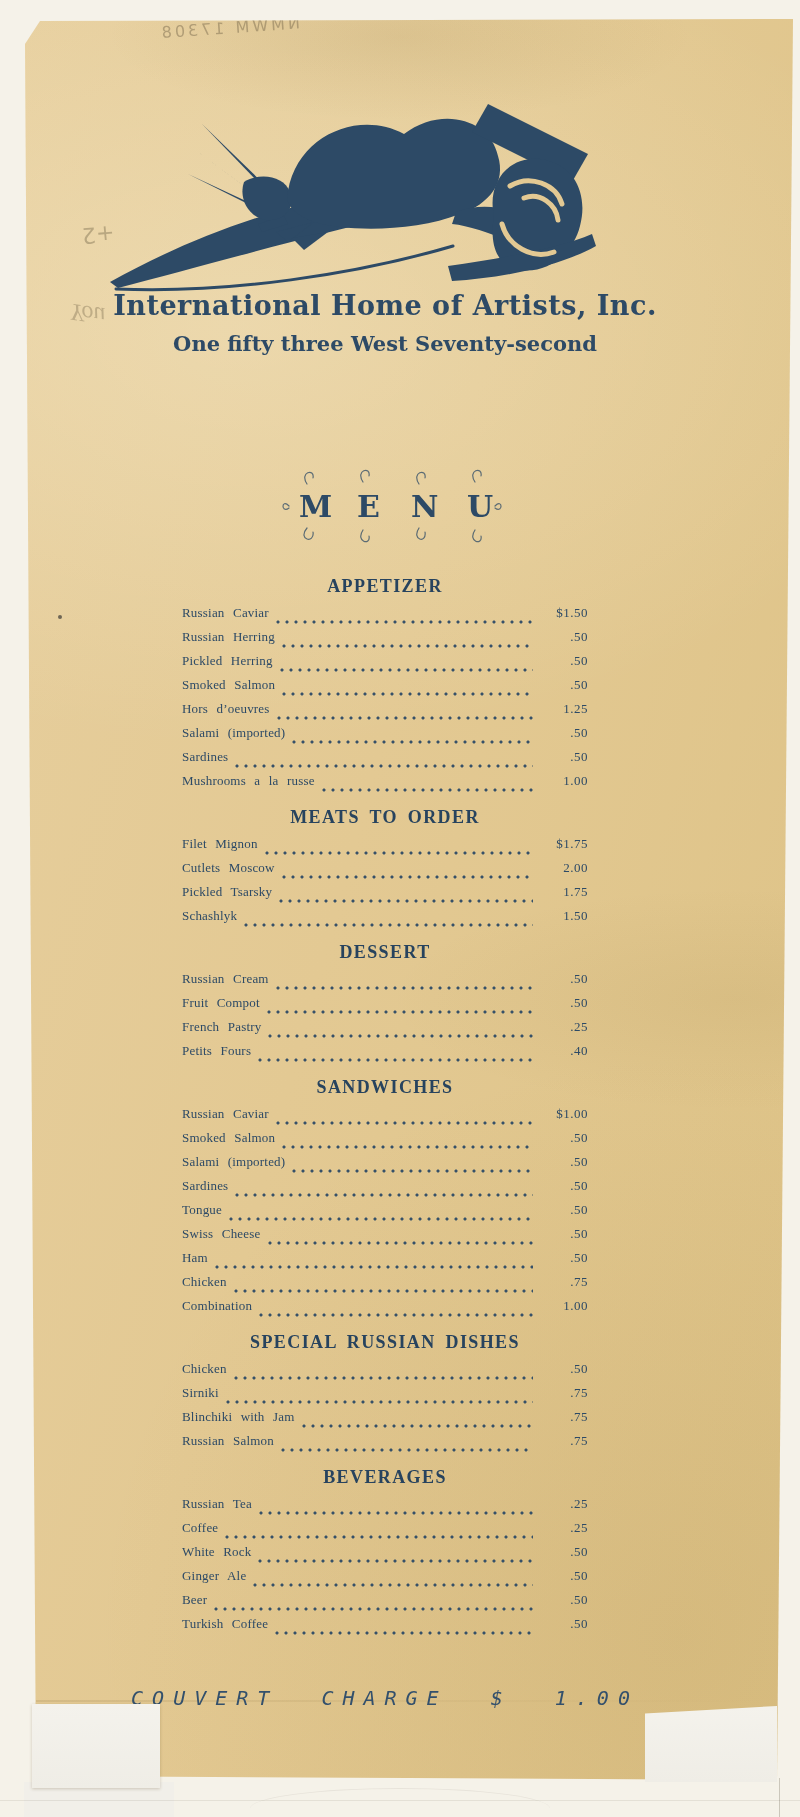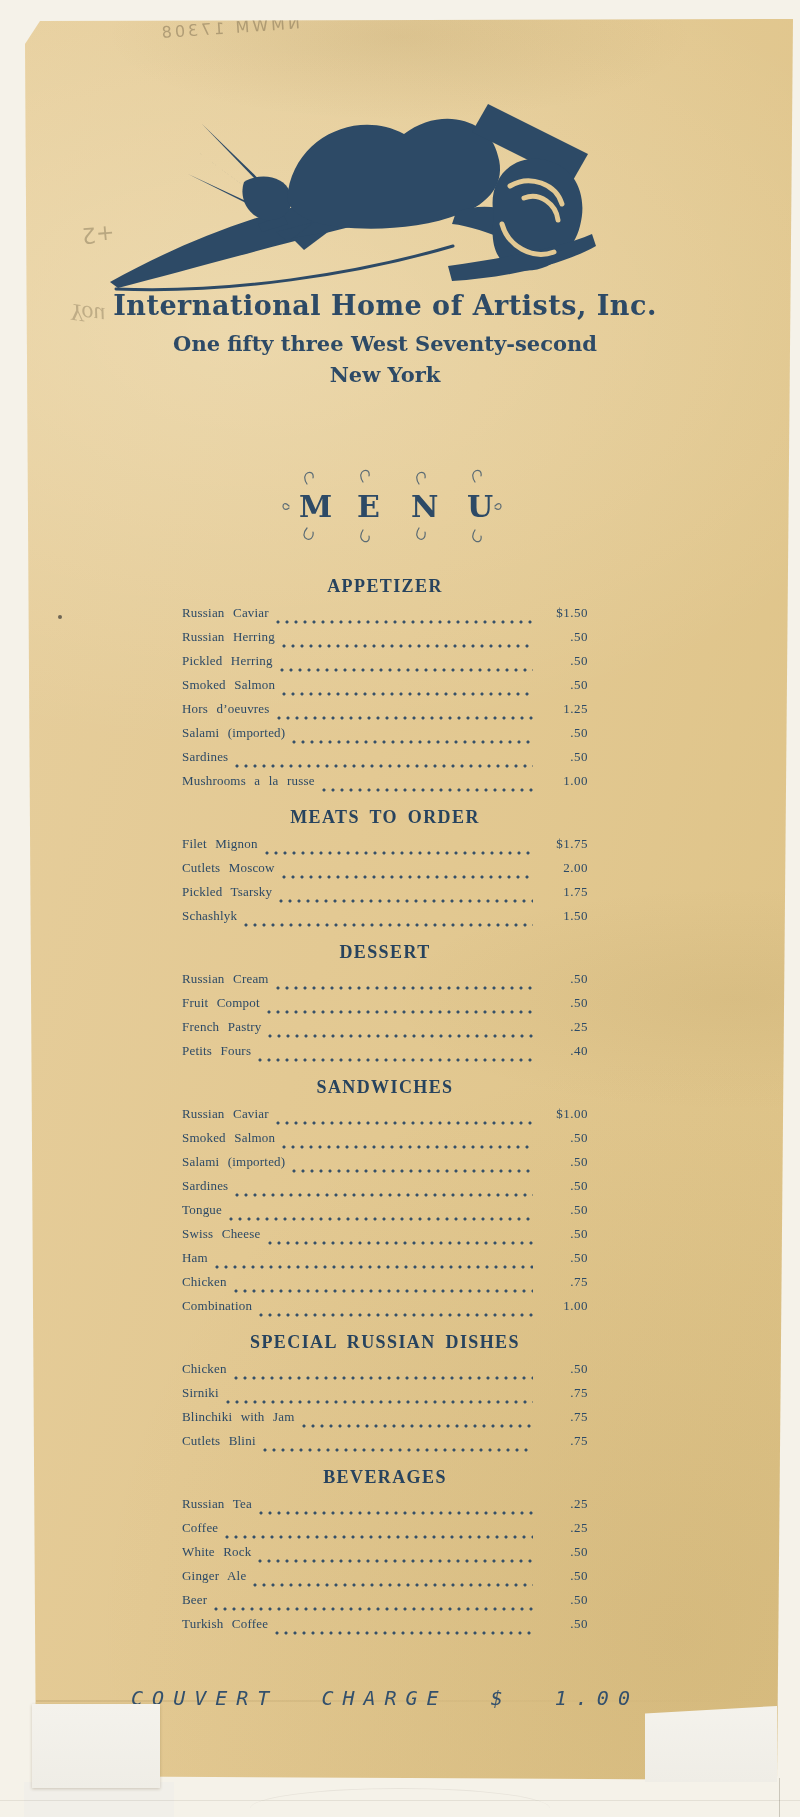--- a/index.html
+++ b/index.html
@@ -108,21 +108,20 @@
 
       <g fill="none" stroke="var(--card,#e3c993)" stroke-width="5" stroke-linecap="round">
         <path d="M402,90 C422,78 448,88 454,108"></path>
         <path d="M394,128 C400,150 424,164 446,156"></path>
         <path d="M416,102 C432,96 448,108 450,124"></path>
       </g>
     </svg>
 
     <div class="center-band org-addr1">One fifty three West Seventy-second</div>
     <div class="center-band org-title">International Home of Artists, Inc.</div>
-    <div class="center-band org-addr2">New York</div>
 
     <svg class="menu-ornament" viewBox="0 0 230 88" xmlns="http://www.w3.org/2000/svg">
       <g fill="none" stroke="currentColor" stroke-width="1.2" opacity=".75" stroke-linecap="round">
         <path d="M30,22 C22,10 38,6 36,16 M30,66 C20,78 38,82 36,70"></path>
         <path d="M86,20 C78,8 94,4 92,14 M86,68 C78,80 94,84 92,74"></path>
         <path d="M142,22 C134,10 150,6 148,16 M142,66 C134,78 150,82 148,70"></path>
         <path d="M198,20 C190,8 206,4 204,14 M198,68 C190,80 206,84 204,74"></path>
         <path d="M12,44 C4,36 4,52 12,46 M218,44 C226,36 226,52 218,46"></path>
       </g>
       <g fill="currentColor" font-family="DejaVu Serif, serif" font-weight="bold" font-size="30">
@@ -319,21 +318,21 @@
     <span class="item-price">.75</span>
   </div>
 
   <div class="item-row">
     <span class="item-name">Blinchiki with Jam</span>
     <span class="dots"></span>
     <span class="item-price">.75</span>
   </div>
 
   <div class="item-row">
-    <span class="item-name">Cutlets Blini</span>
+    <span class="item-name">Russian Salmon</span>
     <span class="dots"></span>
     <span class="item-price">.75</span>
   </div>
 </div>
   </div>
 
   <div class="menu-section">
     <div class="section-heading">BEVERAGES</div>
     <div>
   <div class="item-row">

